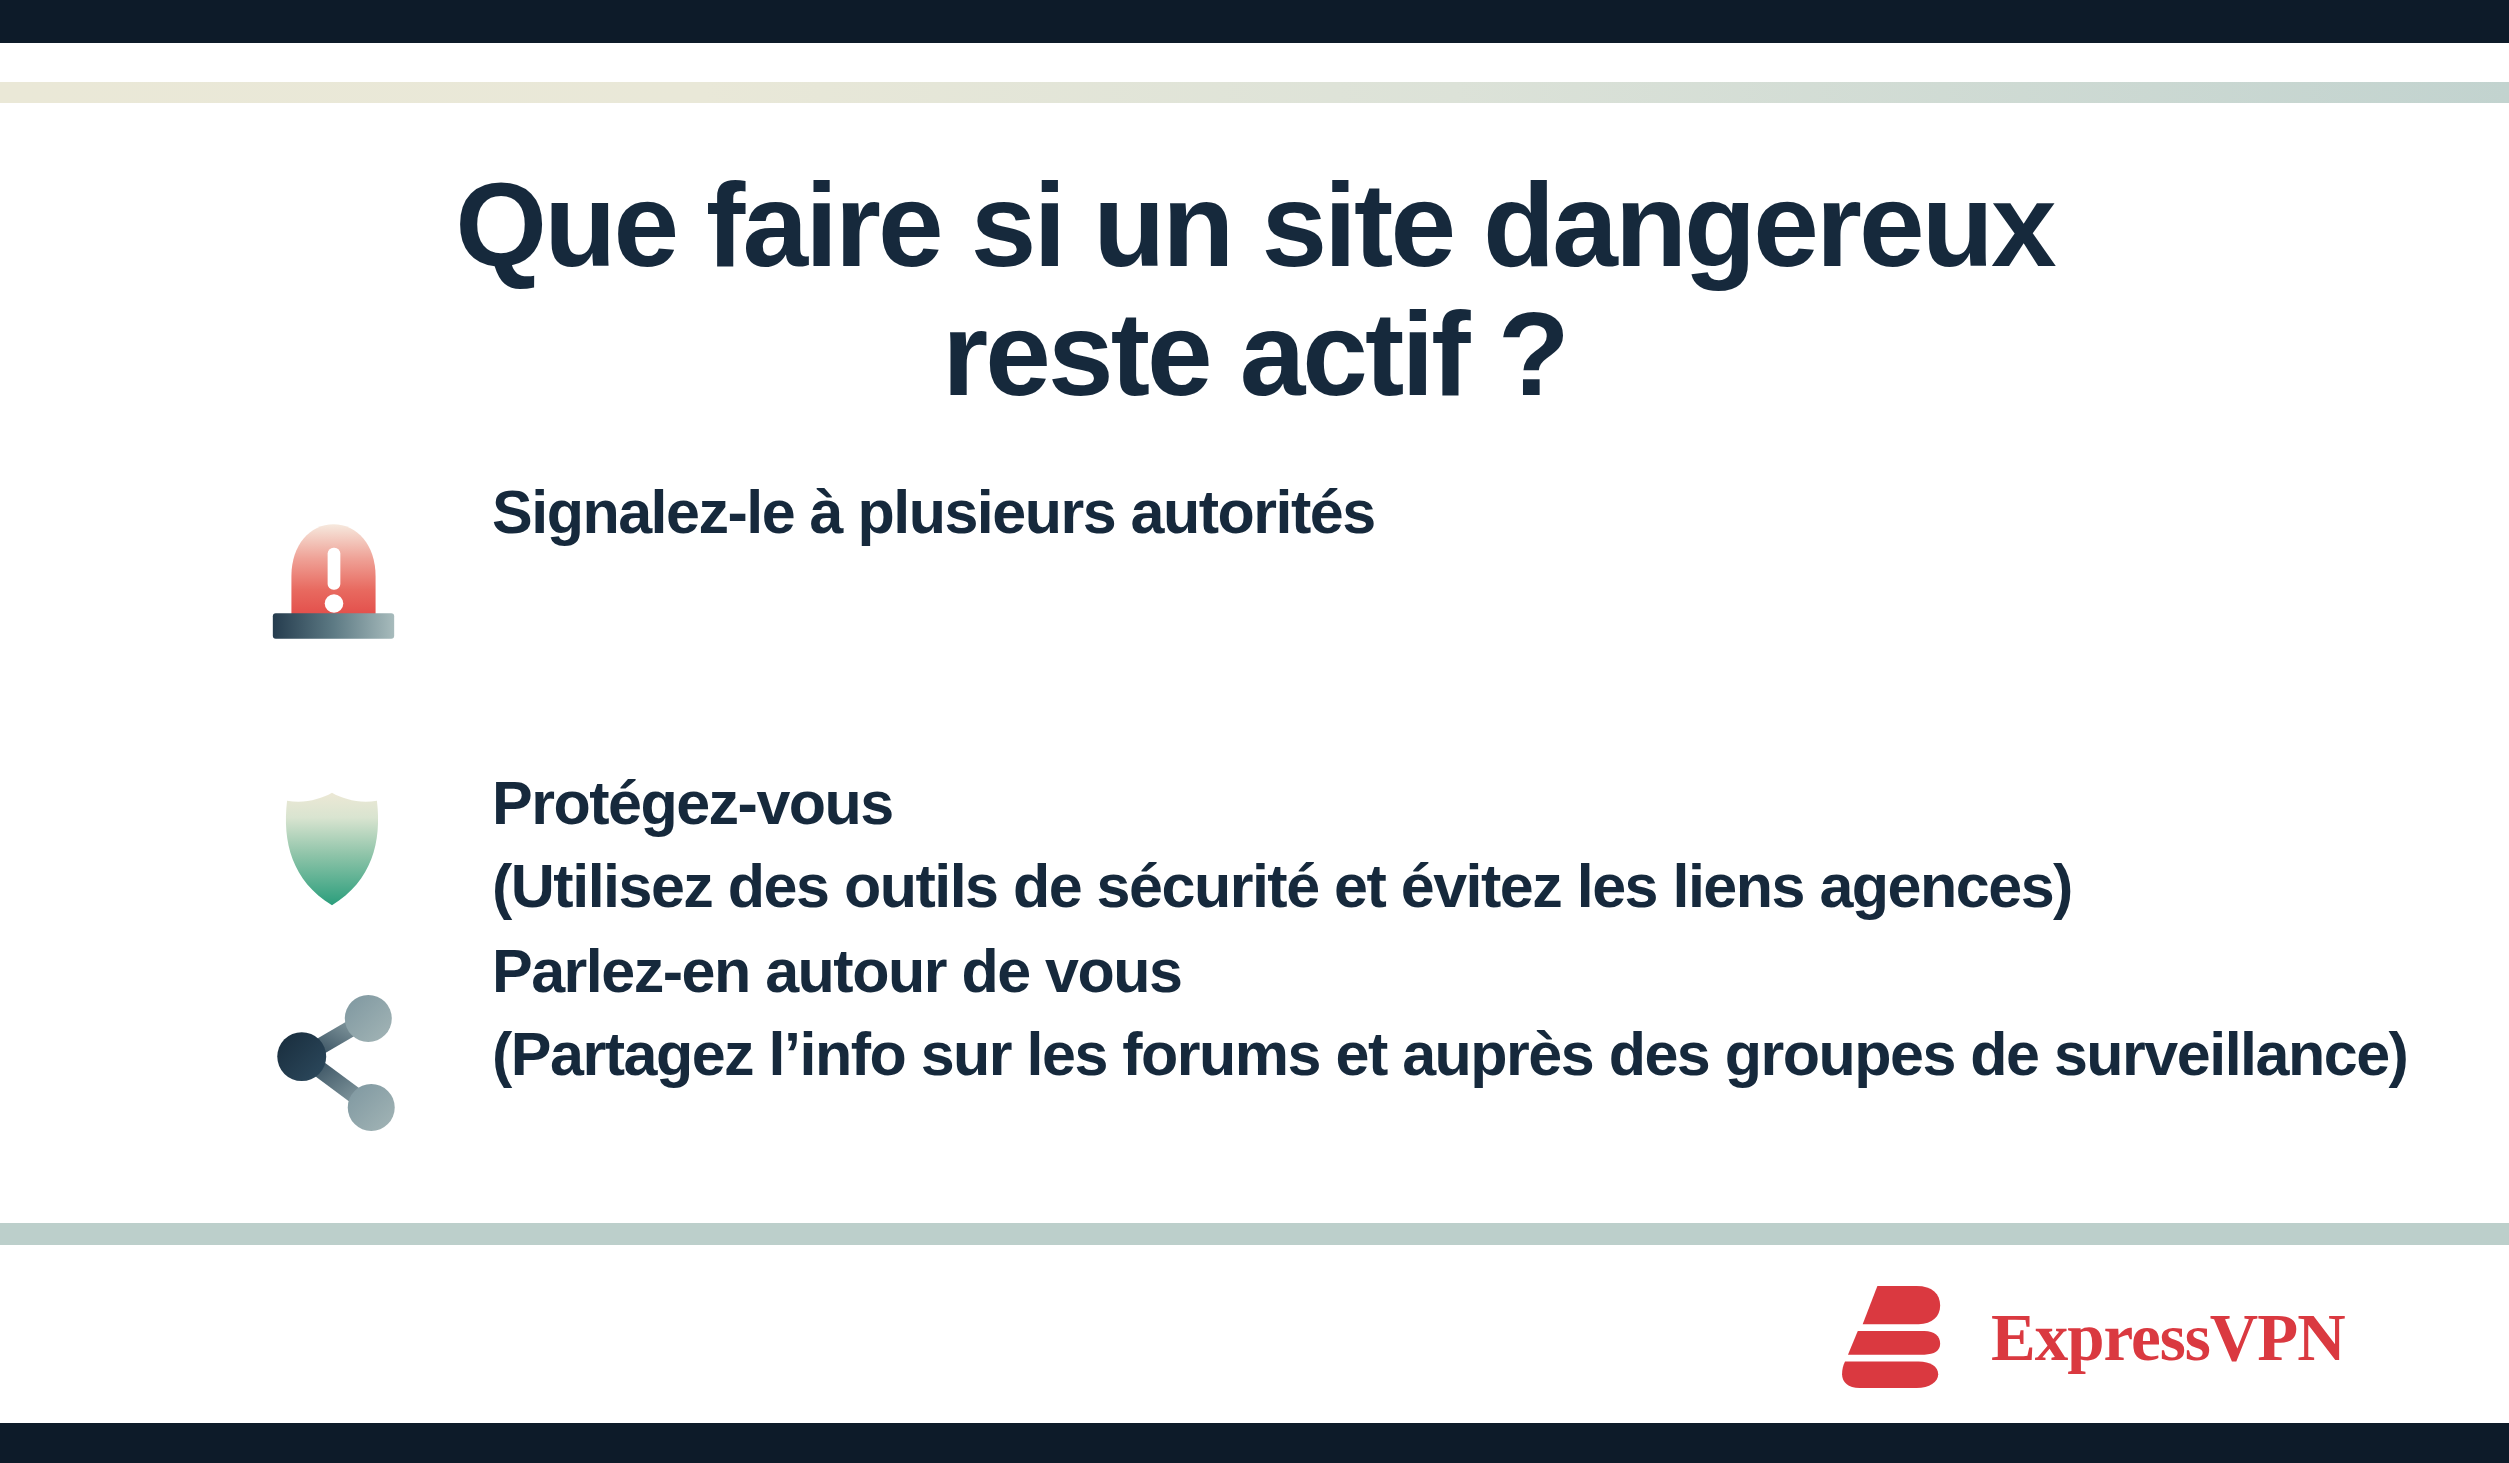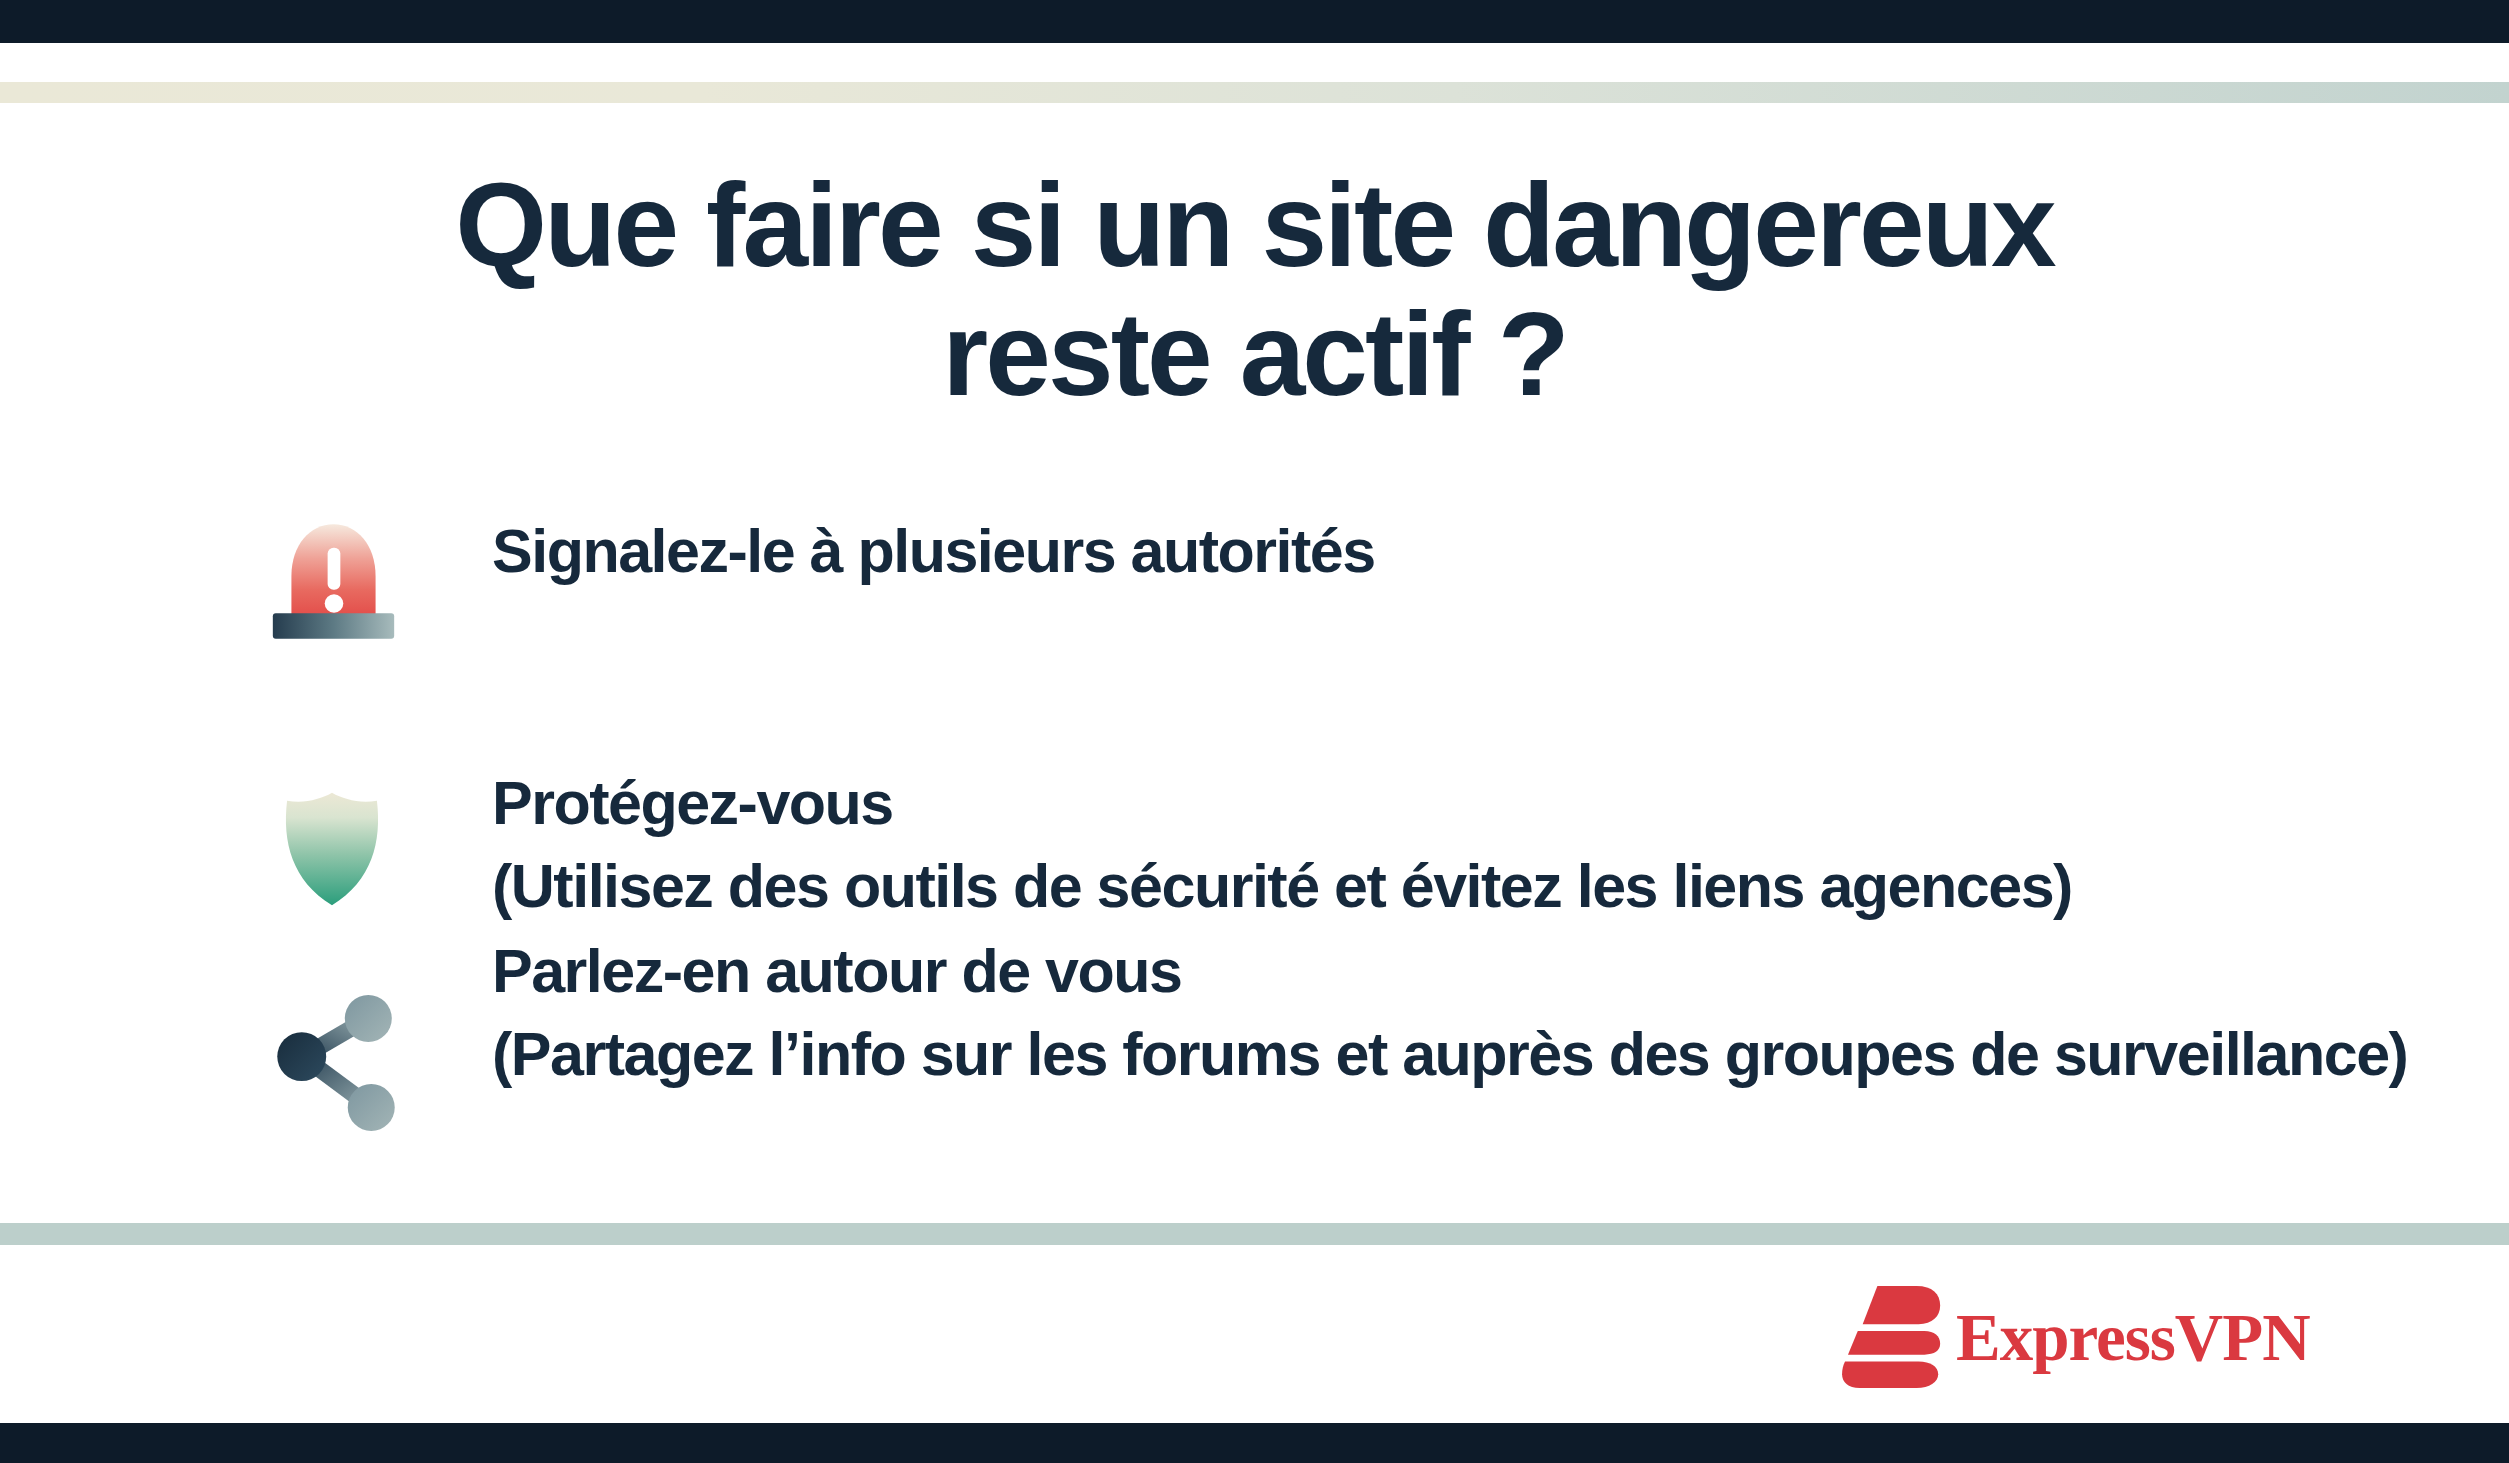--- a/index.html
+++ b/index.html
@@ -16,31 +16,31 @@
   .divider{position:absolute;left:0;top:1223px;width:2509px;height:21.6px;background:#bccfcb;}
   .title{
     position:absolute;left:0;top:161px;width:2509px;text-align:center;
     color:#16293c;font-size:118px;line-height:129px;font-weight:700;letter-spacing:-2.9px;
   }
   .item-text{
     position:absolute;left:492px;width:1990px;color:#16293c;
     font-size:61px;line-height:83px;font-weight:700;letter-spacing:-1.5px;white-space:nowrap;
   }
   .item-text .heading,.item-text .detail{display:block;}
-  #item1-text{top:510px;}
+  #item1-text{top:471px;}
   #item2-text{top:762px;}
   #item3-text{top:930px;}
   .icon-box{position:absolute;}
   #siren-box{left:265px;top:519px;width:137px;height:123px;}
   #shield-box{left:271px;top:786px;width:122px;height:125px;}
   #share-box{left:277px;top:992px;width:118px;height:139px;}
   .icon-box svg{display:block;width:100%;height:100%;}
   .logo-row{
     position:absolute;left:1838px;top:1286px;height:102px;
-    display:flex;align-items:center;
+    display:flex;align-items:center;gap:35px;
   }
   .logo-mark{width:118px;height:102px;}
   .logo-word{
     font-family:"Liberation Serif",serif;font-weight:700;font-size:67px;
     color:#da3940;letter-spacing:-1px;line-height:102px;white-space:nowrap;
   }
 </style>
 </head>
 <body>
 

